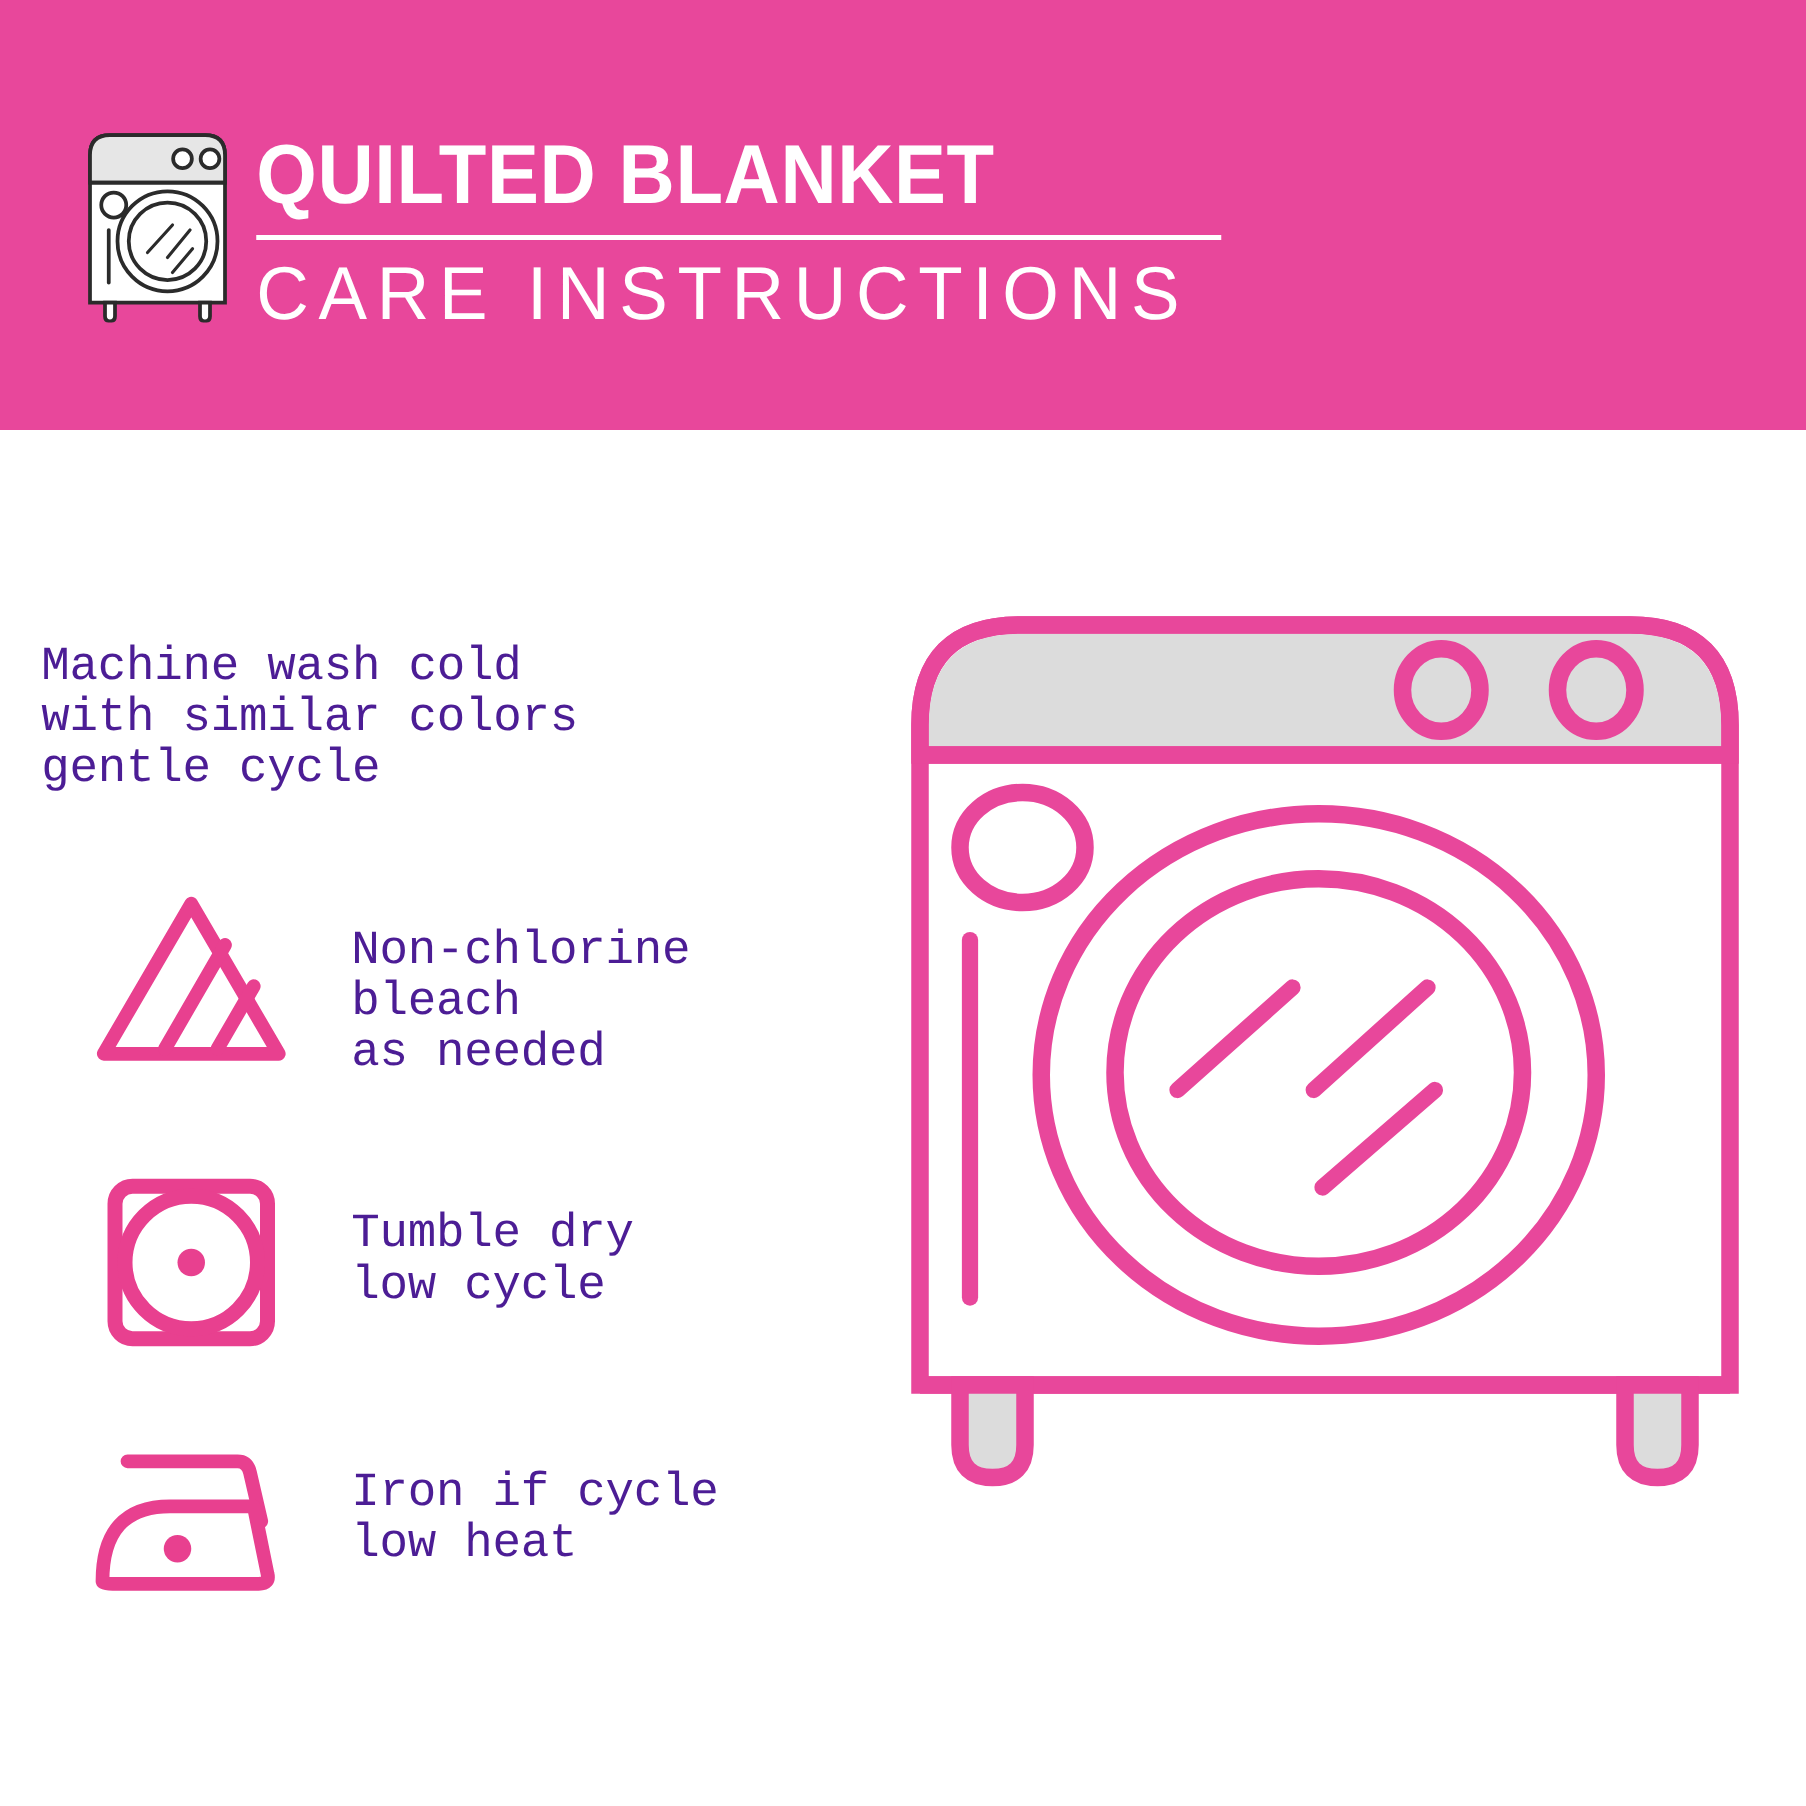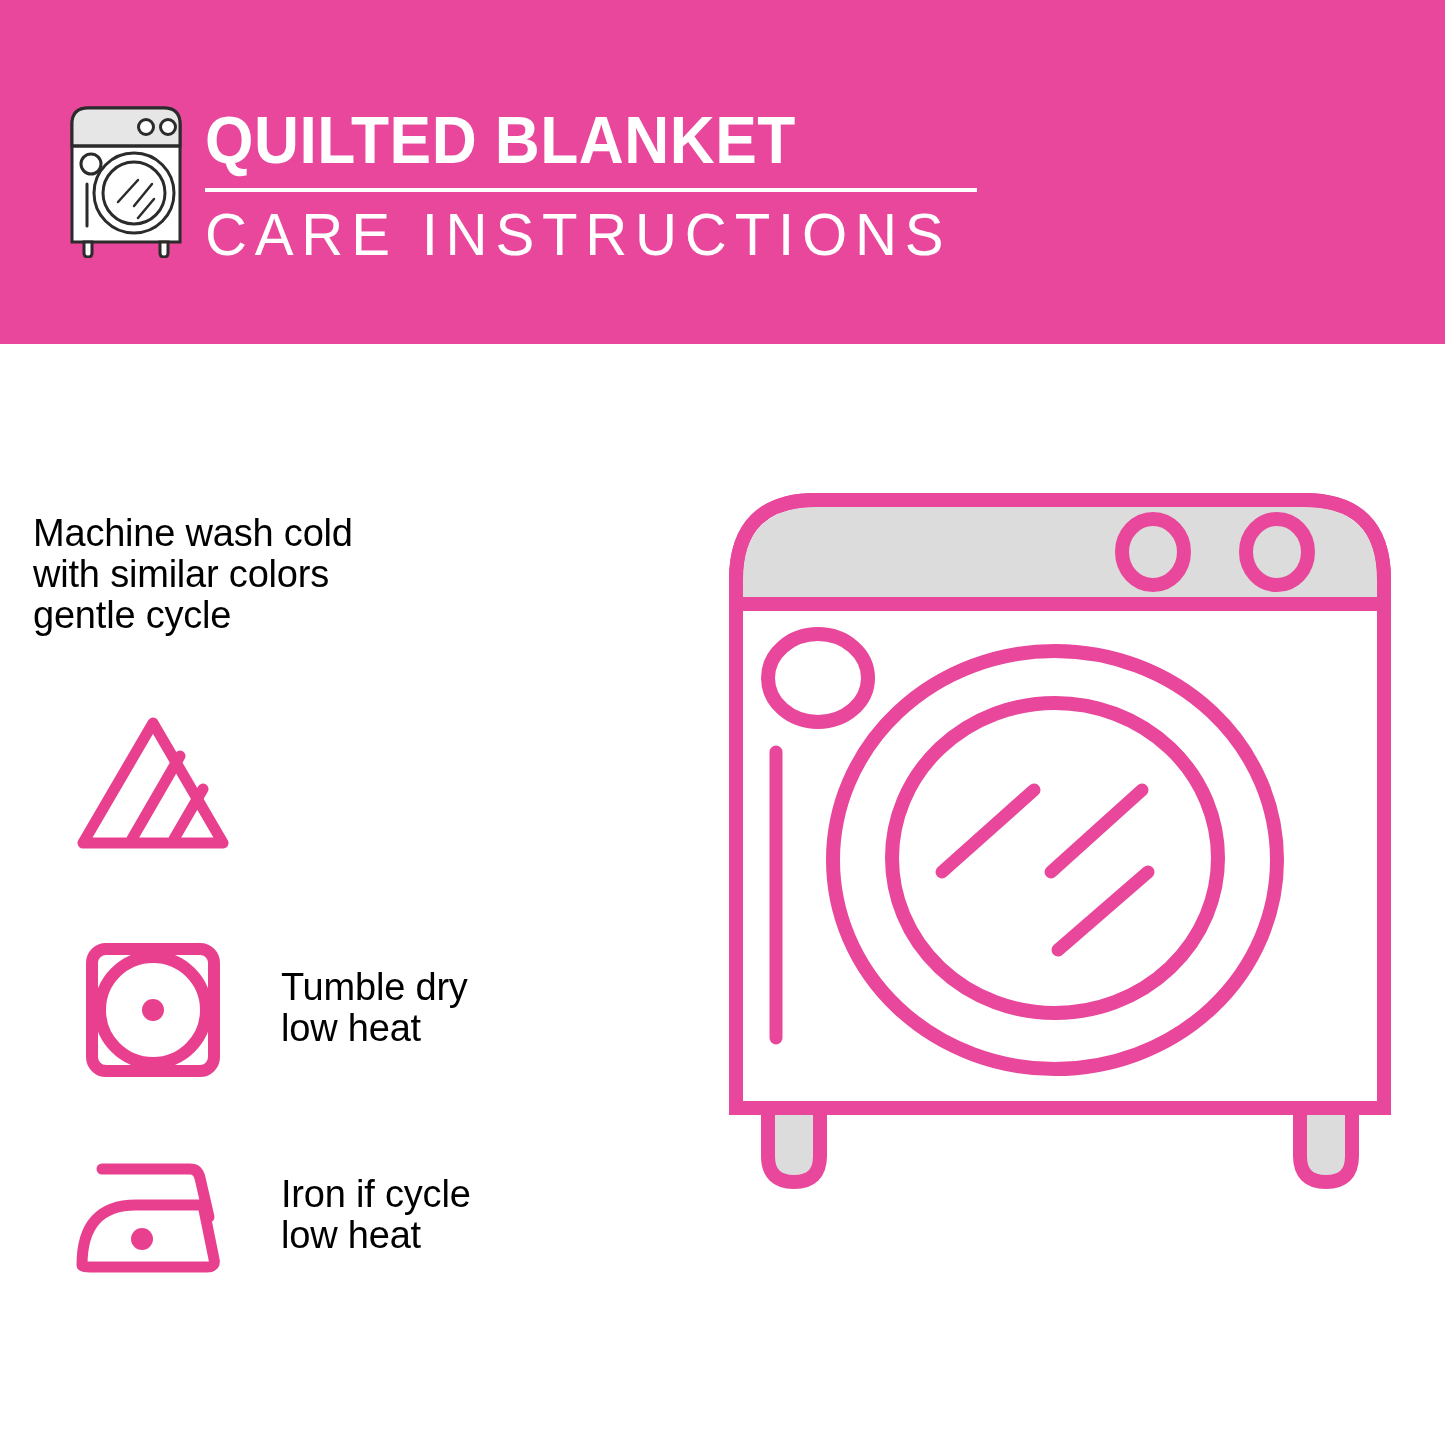--- a/index.html
+++ b/index.html
@@ -96,24 +96,24 @@
     min-width: 190px;
     height: 165px;
     display: flex;
     align-items: center;
     justify-content: center;
     margin-left: 58px;
   }
   .care-symbol svg { display: block; }
 
   .care-text {
-    font-family: Liberation Sans, sans-serif;
+    font-family: Liberation Mono, monospace;
     font-size: 38px;
     line-height: 41px;
-    color: #000000;
+    color: #4c1d95;
     letter-spacing: -0.2px;
     padding-left: 33px;
     white-space: pre-line;
   }
   .care-row-1 .care-text { padding-top: 19px; }
   .care-row-2 .care-text { padding-top: 40px; }
   .care-row-3 .care-text { padding-top: 40px; }
   .care-row-4 .care-text { padding-top: 40px; }
 
   
@@ -177,32 +177,34 @@
     </div>
 
     <div class="care-row care-row-2">
       <div class="care-symbol">
         <svg width="166" height="144" viewBox="0 0 166 144">
           <path d="M83 12 L153 132 L13 132 Z" fill="none" stroke="#e8408f" stroke-width="11" stroke-linecap="round" stroke-linejoin="round"></path>
           <line x1="62" y1="128" x2="110" y2="45" stroke="#e8408f" stroke-width="11" stroke-linecap="round"></line>
           <line x1="104" y1="128" x2="133" y2="78" stroke="#e8408f" stroke-width="11" stroke-linecap="round"></line>
         </svg>
       </div>
+      <div class="care-text">Non-chlorine bleach
+as needed</div>
     </div>
 
     <div class="care-row care-row-3">
       <div class="care-symbol">
         <svg width="146" height="146" viewBox="0 0 146 146">
           <rect x="12" y="12" width="122" height="122" rx="14" fill="none" stroke="#e8408f" stroke-width="12"></rect>
           <circle cx="73" cy="73" r="53" fill="none" stroke="#e8408f" stroke-width="12"></circle>
           <circle cx="73" cy="73" r="11" fill="#e8408f"></circle>
         </svg>
       </div>
       <div class="care-text">Tumble dry
-low heat</div>
+low cycle</div>
     </div>
 
     <div class="care-row care-row-4">
       <div class="care-symbol">
         <svg width="170" height="140" viewBox="0 0 170 140">
 
           <path d="M34 22 L122 22 Q130 22 132 31 L141 70" fill="none" stroke="#e8408f" stroke-width="11" stroke-linecap="round" stroke-linejoin="round"></path>
 
           <path d="M14 118 Q14 58 68 58 L135 58 L146 112 Q148 120 139 120 L22 120 Q14 120 14 118 Z" fill="none" stroke="#e8408f" stroke-width="11" stroke-linecap="round" stroke-linejoin="round"></path>
 

